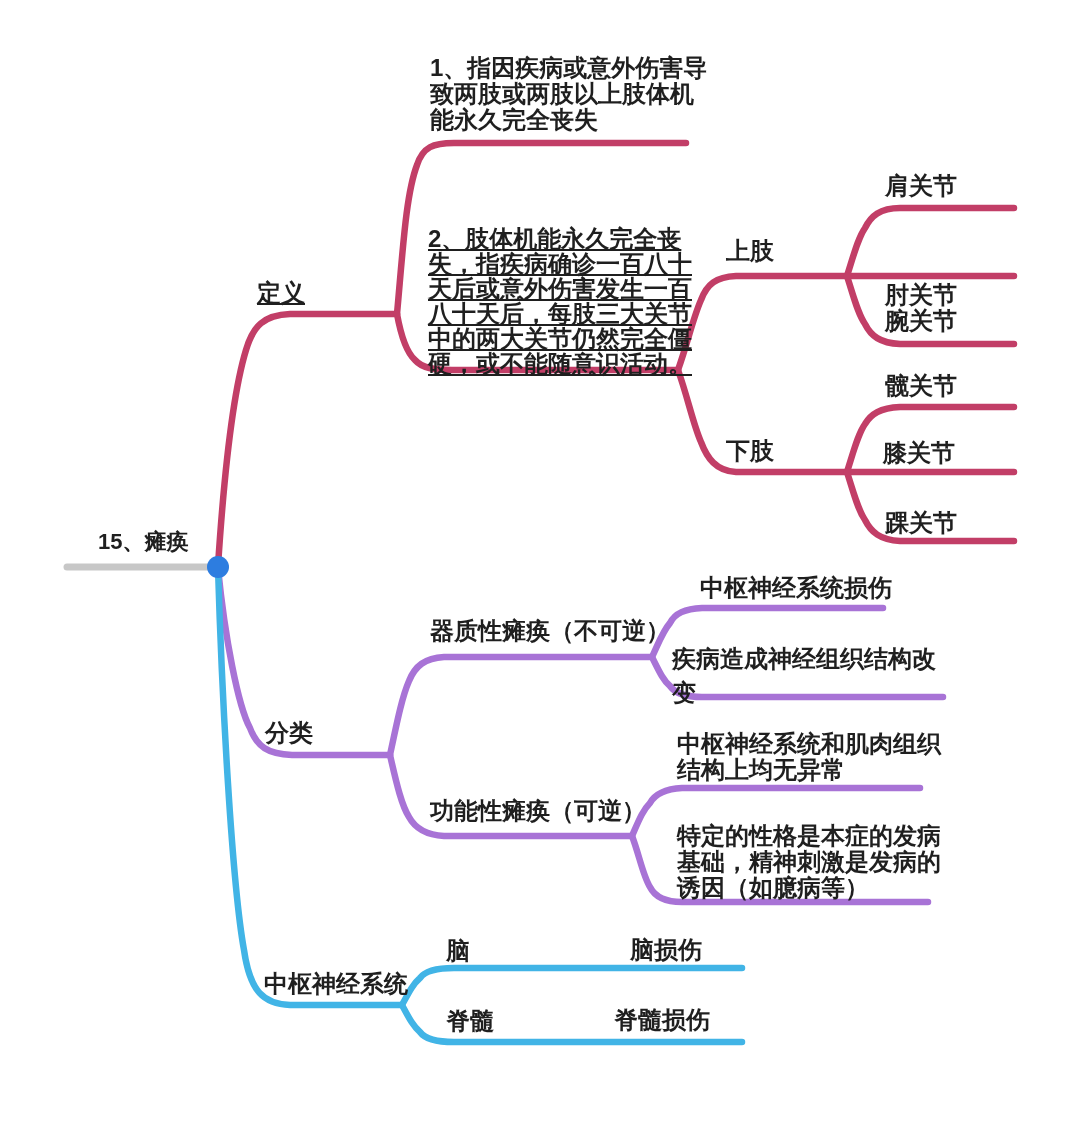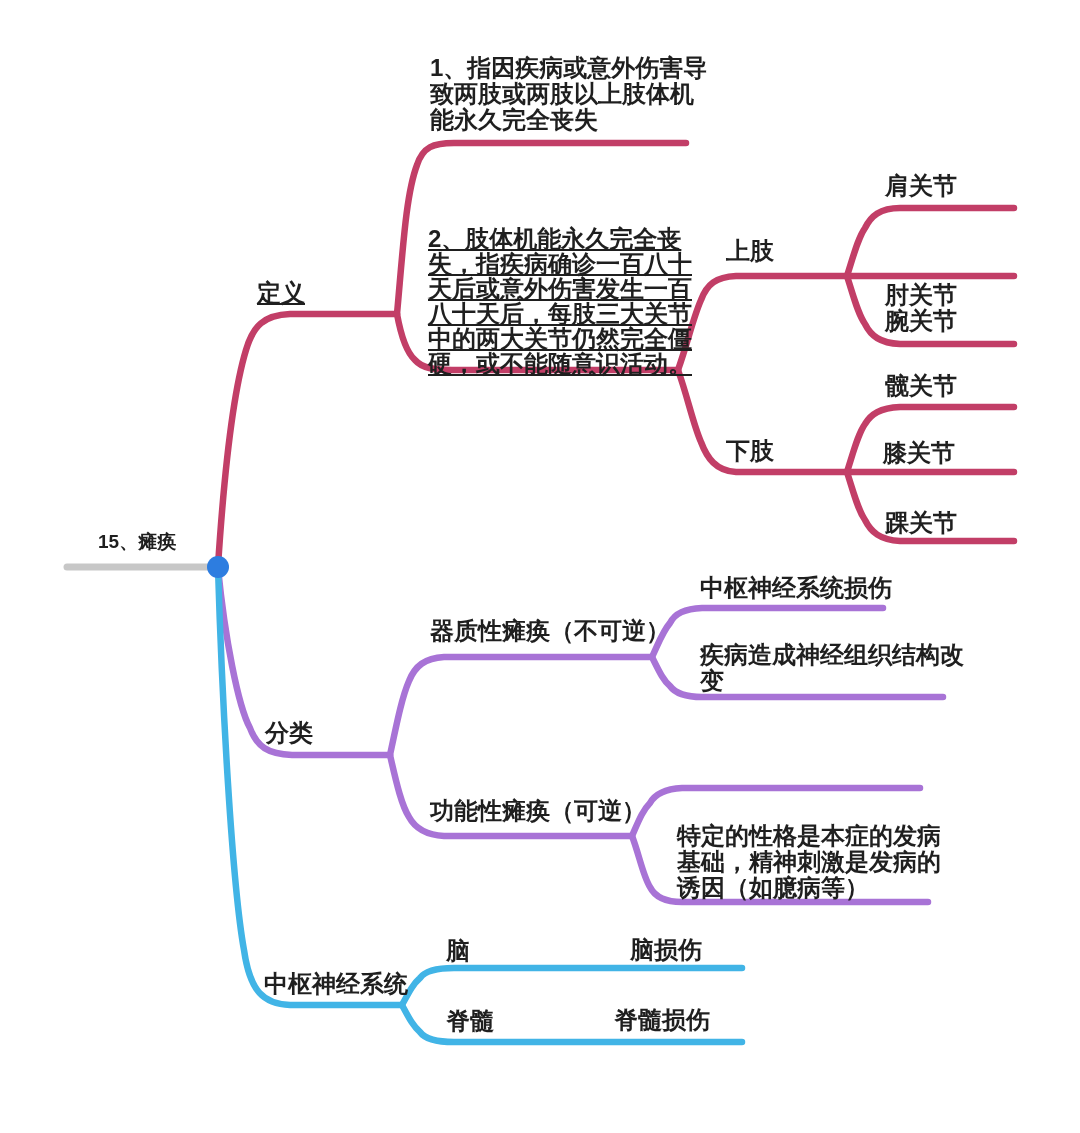--- a/index.html
+++ b/index.html
@@ -53,21 +53,21 @@
 
     <g stroke-width="6.5" stroke="#41b4e6">
       <path d="M 218 568 C 222 700 232 884 244 950 C 250 992 264 1004 290 1005 L 402 1005"></path>
       <path d="M 402 1005 C 409 992 413 984 420 978 C 425 971 436 968 454 968 L 742 968"></path>
       <path d="M 402 1005 C 409 1018 413 1026 420 1032 C 425 1039 436 1042 454 1042 L 742 1042"></path>
     </g>
 
     <circle cx="218" cy="567" r="11" fill="#2d7de0"></circle>
   </svg>
 
-  <div class="label" style="left:98px;top:529px;font-size:19px;">15、瘫痪</div>
+  <div class="label" style="left:98px;top:529px;font-size:22px;">15、瘫痪</div>
 
   <div class="label" style="left:257px;top:280px;text-decoration:underline;">定义</div>
   <div class="label" style="left:430px;top:55px;line-height:26px;">1、指因疾病或意外伤害导
 致两肢或两肢以上肢体机
 能永久完全丧失</div>
   <div class="label" style="left:428px;top:226px;line-height:25px;text-decoration:underline;">2、肢体机能永久完全丧
 失，指疾病确诊一百八十
 天后或意外伤害发生一百
 八十天后，每肢三大关节
 中的两大关节仍然完全僵
@@ -77,23 +77,25 @@
   <div class="label" style="left:885px;top:242px;margin-top:40px;">肘关节</div>
   <div class="label" style="left:885px;top:308px;">腕关节</div>
   <div class="label" style="left:726px;top:438px;">下肢</div>
   <div class="label" style="left:885px;top:373px;">髋关节</div>
   <div class="label" style="left:883px;top:440px;">膝关节</div>
   <div class="label" style="left:885px;top:510px;">踝关节</div>
 
   <div class="label" style="left:265px;top:720px;">分类</div>
   <div class="label" style="left:430px;top:618px;">器质性瘫痪（不可逆）</div>
   <div class="label" style="left:700px;top:575px;">中枢神经系统损伤</div>
-  <div class="label" style="left:700px;top:642px;line-height:26px;">疾病造成神经组织结构改
+  <div class="label" style="left:672px;top:642px;line-height:34px;">疾病造成神经组织结构改
 变</div>
   <div class="label" style="left:430px;top:798px;">功能性瘫痪（可逆）</div>
+  <div class="label" style="left:677px;top:731px;line-height:26px;">中枢神经系统和肌肉组织
+结构上均无异常</div>
   <div class="label" style="left:677px;top:823px;line-height:26px;">特定的性格是本症的发病
 基础，精神刺激是发病的
 诱因（如臆病等）</div>
 
   <div class="label" style="left:264px;top:971px;text-align:center;">中枢神经系统</div>
   <div class="label" style="left:446px;top:938px;">脑</div>
   <div class="label" style="left:630px;top:937px;">脑损伤</div>
   <div class="label" style="left:446px;top:1008px;">脊髓</div>
   <div class="label" style="left:614px;top:1007px;">脊髓损伤</div>
 

